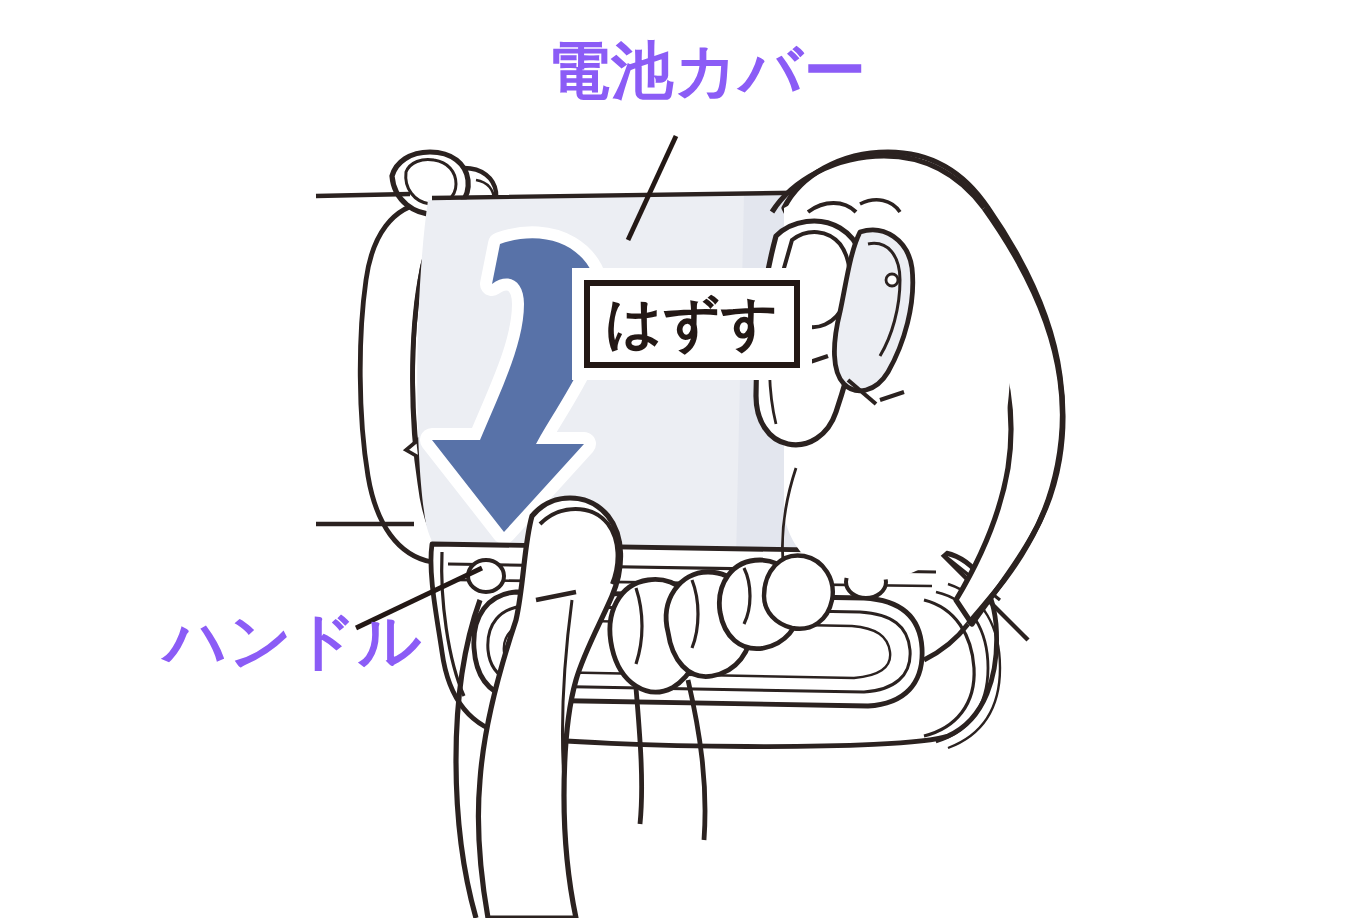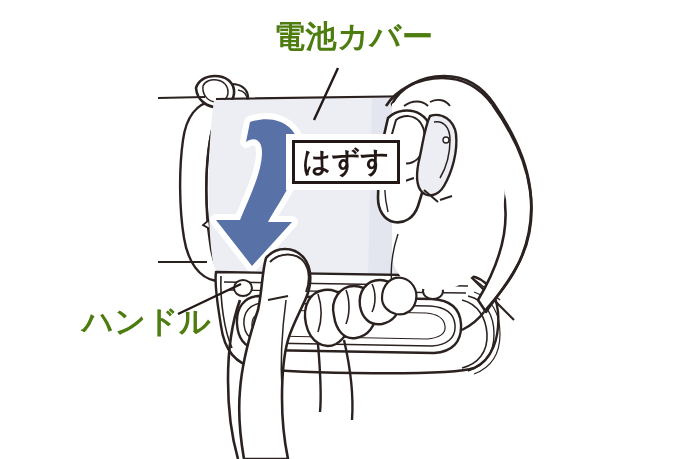--- a/index.html
+++ b/index.html
@@ -23,21 +23,21 @@
   #figure-svg {
     position: absolute;
     left: 0;
     top: 0;
     width: 686px;
     height: 459px;
     display: block;
   }
   .callout-text {
     position: absolute;
-    color: #4d7c0f;
+    color: #8b5cf6;
     font-family: "DejaVu Sans", "Liberation Sans", sans-serif;
     font-weight: 700;
     white-space: nowrap;
     letter-spacing: 0.02em;
     line-height: 1;
   }
   #label-battery-cover {
     left: 274px;
     top: 21px;
     font-size: 31px;

